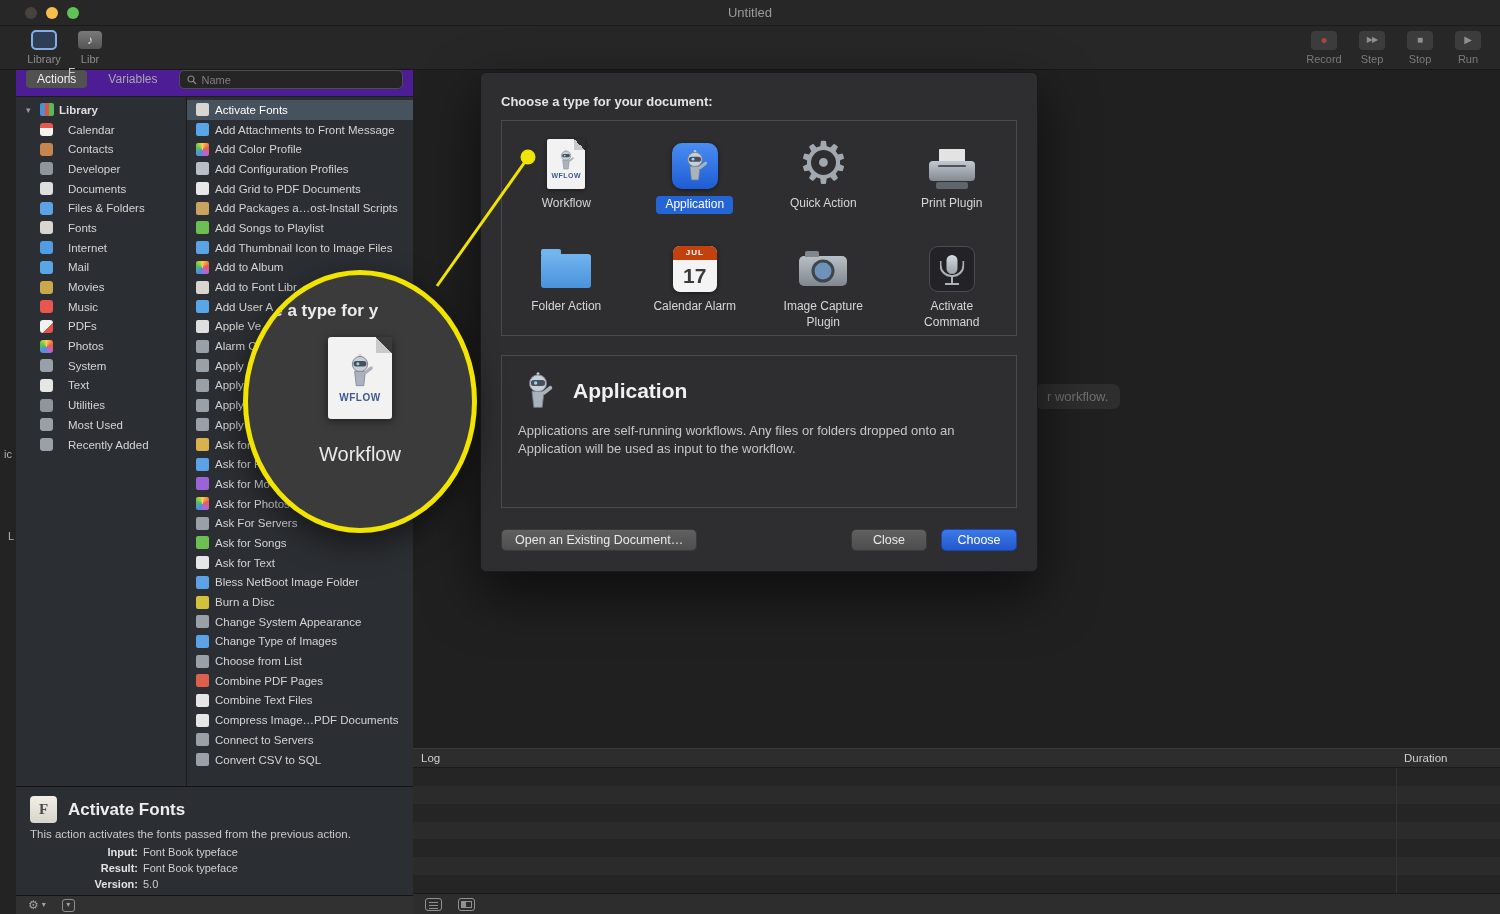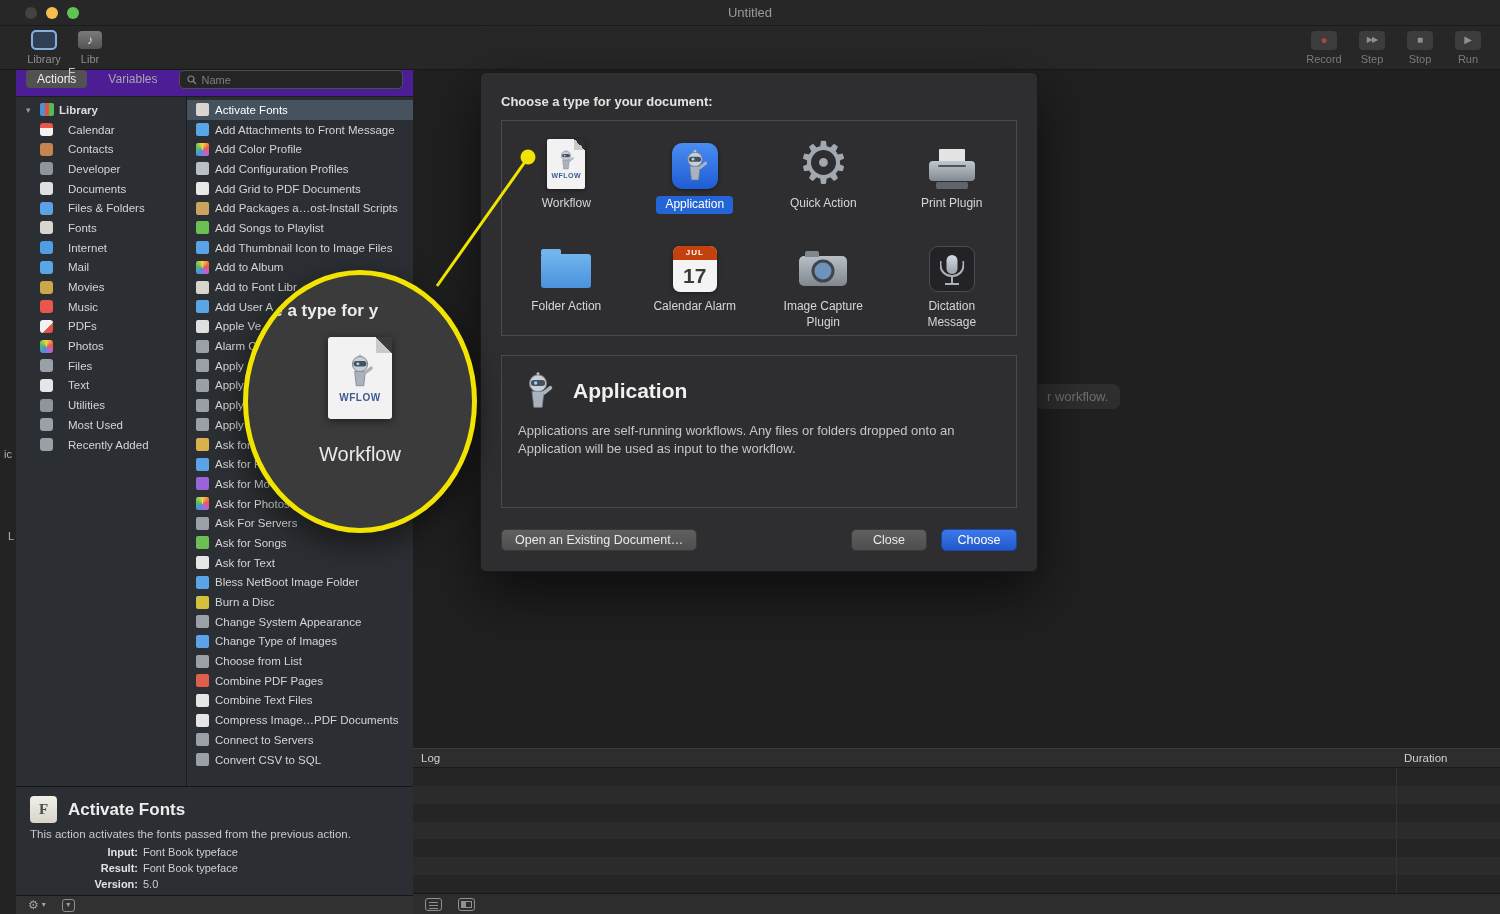--- a/index.html
+++ b/index.html
@@ -297,21 +297,21 @@
               <span>PDFs</span>
             </div>
 
             <div class="side-row">
               <span class="si" style="background: conic-gradient(rgb(247, 210, 74), rgb(239, 91, 73), rgb(181, 101, 216), rgb(74, 144, 226), rgb(88, 193, 90), rgb(247, 210, 74));"></span>
               <span>Photos</span>
             </div>
 
             <div class="side-row">
               <span class="si" style="background: rgb(154, 160, 168);"></span>
-              <span>Files</span>
+              <span>System</span>
             </div>
 
             <div class="side-row">
               <span class="si" style="background: rgb(230, 230, 230);"></span>
               <span>Text</span>
             </div>
 
             <div class="side-row">
               <span class="si" style="background: rgb(143, 149, 157);"></span>
               <span>Utilities</span>
@@ -627,21 +627,21 @@
           </div>
         <span class="tile-label">Image Capture Plugin</span>
       </div>
       <div class="tile">
         <div class="tile-ic">
             <div class="mic-ic">
           <span class="mic-stem"></span>
           <span class="mic-base"></span>
         </div>
           </div>
-        <span class="tile-label">Dictation Message</span>
+        <span class="tile-label">Activate Command</span>
       </div>
     </div>
 
     <div class="dlg-detail">
       <div class="dd-head">
         <svg class="robot" viewBox="0 0 24 24">
             <use href="#robot"></use>
           </svg>
         <span class="dd-title">Application</span>
       </div>

